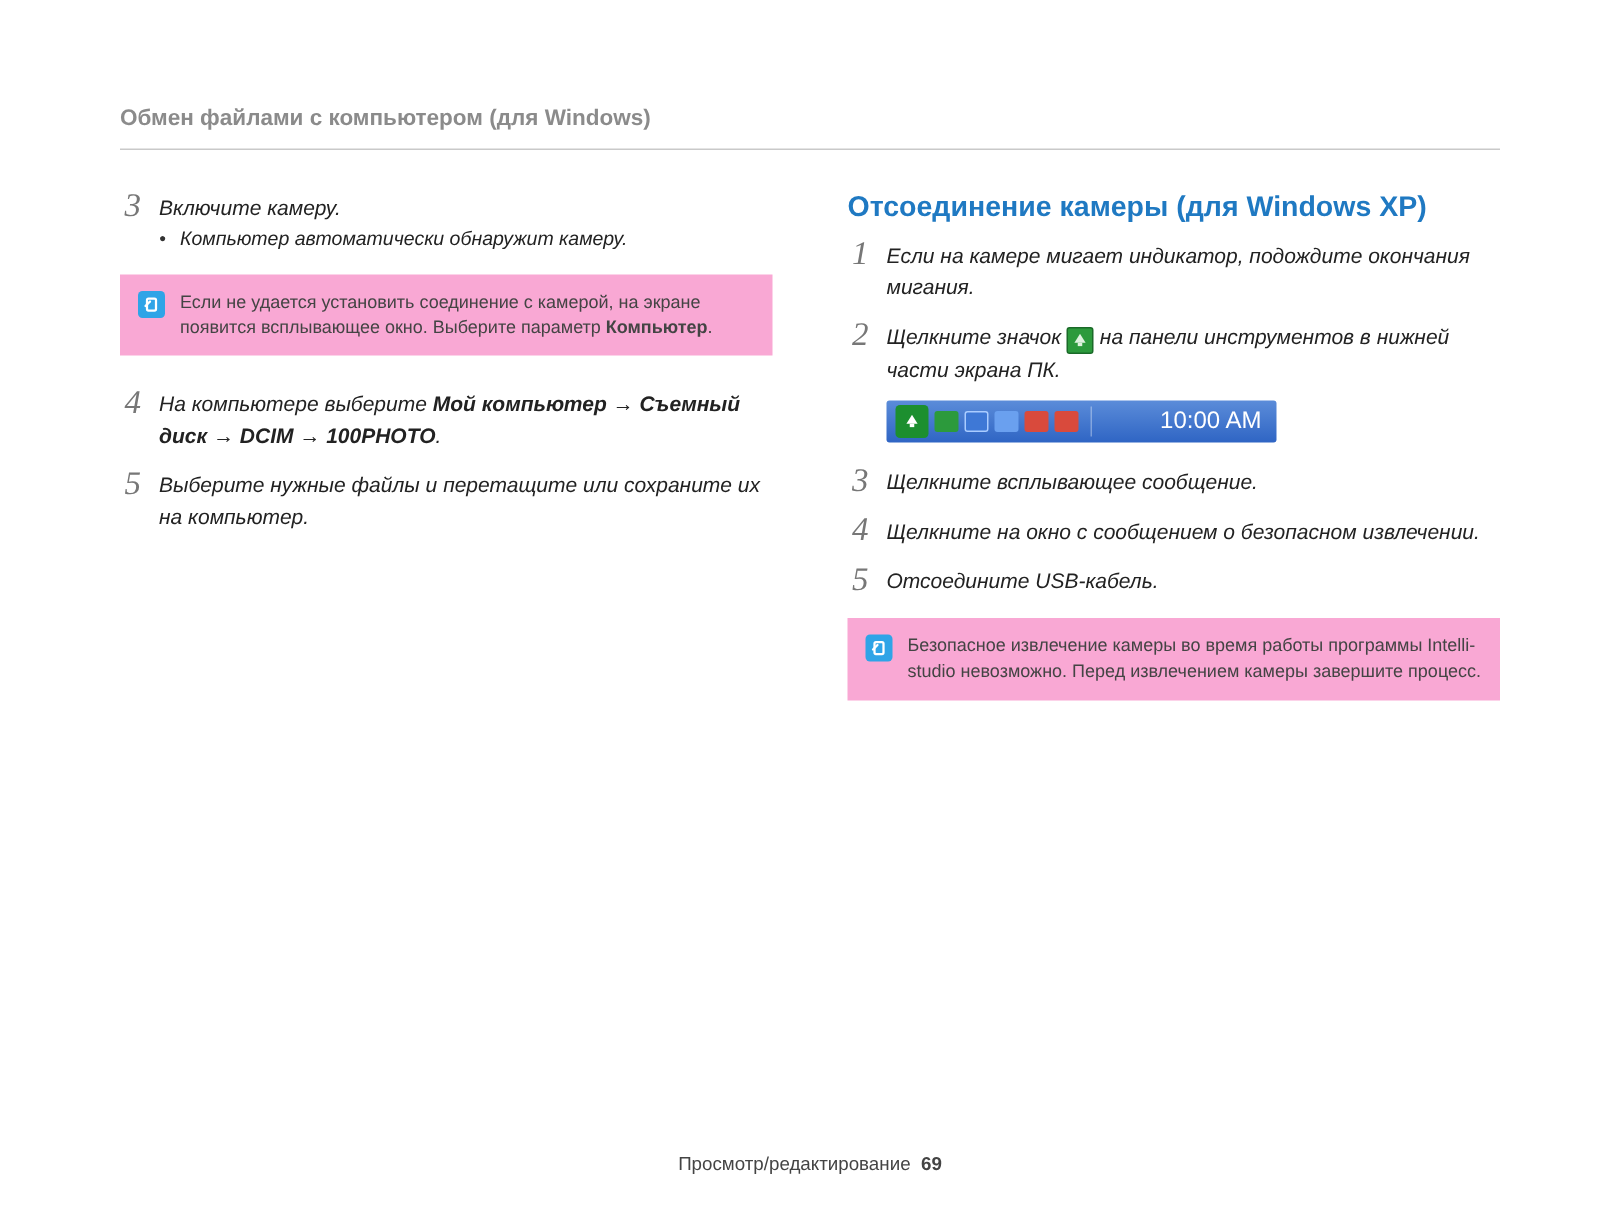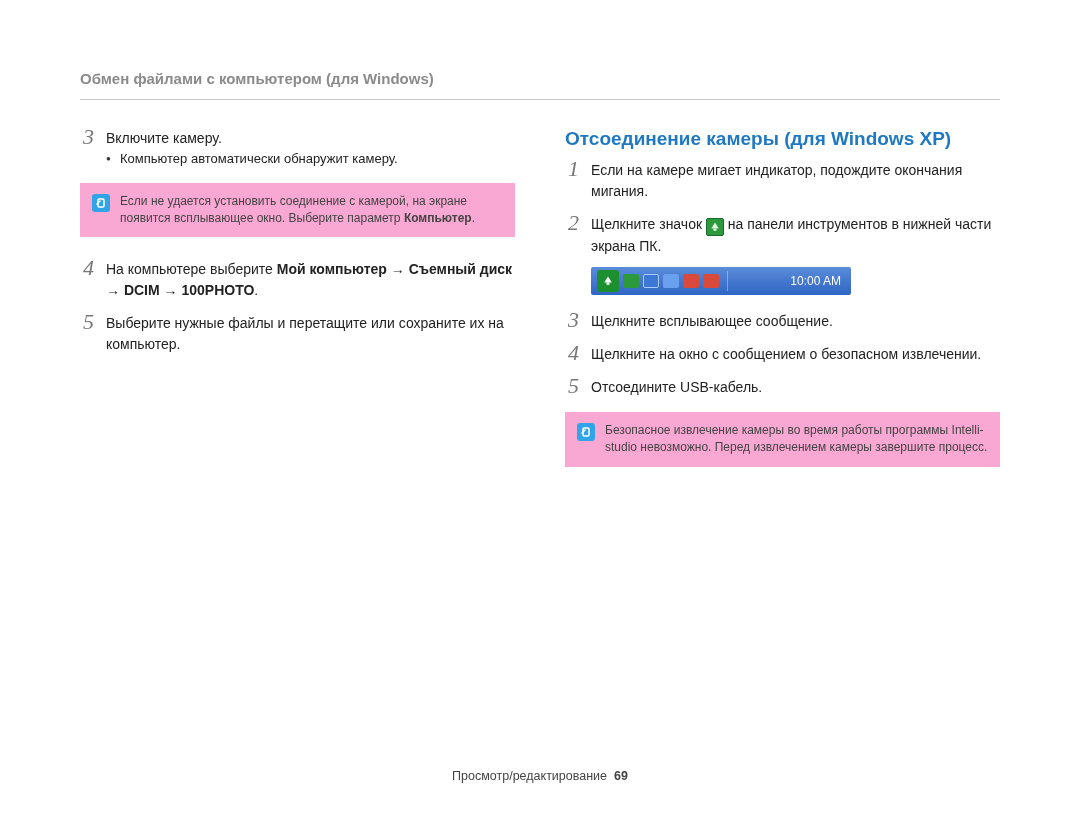--- a/index.html
+++ b/index.html
@@ -50,20 +50,21 @@
     color: #777;
     line-height: 1;
     min-width: 14px;
     text-align: right;
     margin-top: -2px;
   }
   .step-body {
     flex: 1;
     font-size: 14px;
     line-height: 1.5;
+    font-style: italic;
   }
   .bullet {
     position: relative;
     padding-left: 14px;
     font-size: 13px;
     margin-top: 0;
   }
   .bullet::before {
     content: "●";
     position: absolute;
@@ -140,21 +141,21 @@
   .tray-net { background: #3e78d6; border: 1px solid #aaccff; }
   .tray-disp { background: #6aa0ef; }
   .tray-vol { background: #d94a3c; }
   .tray-shield { background: #d94a3c; }
   .tray-sep {
     width: 1px; height: 20px; background: rgba(255,255,255,0.35);
     margin: 0 4px;
   }
   .tray-time {
     color: #fff;
-    font-size: 12px;
+    font-size: 16px;
     font-family: Tahoma, sans-serif;
     margin-left: auto;
     padding-right: 4px;
   }
   .footer {
     position: absolute;
     bottom: 32px;
     left: 0;
     width: 1080px;
     text-align: center;

